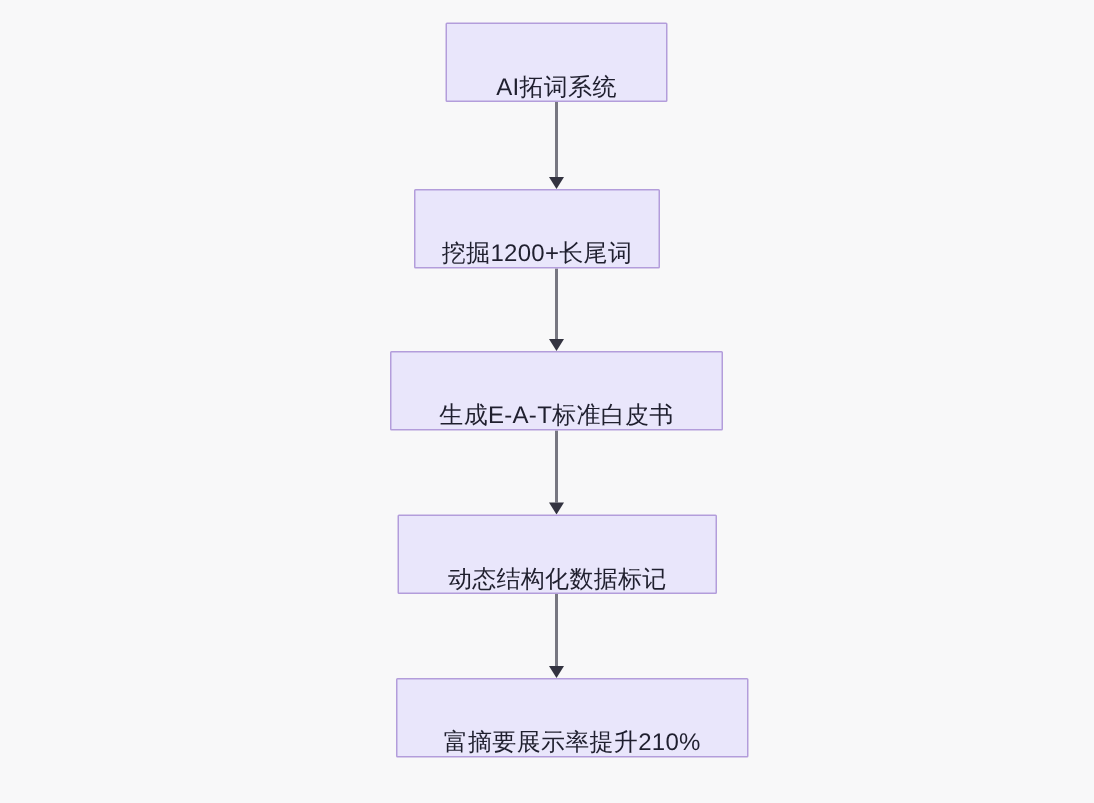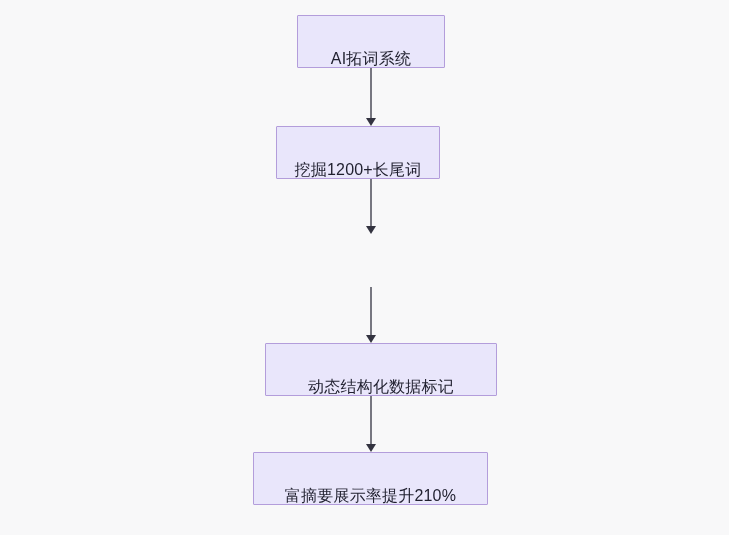--- a/index.html
+++ b/index.html
@@ -81,20 +81,23 @@
     <div class="edge-line" style="height: 48px; background: rgb(119, 119, 129);"></div>
     <div class="edge-arrow" style="top: 48px; border-top-color: rgb(51, 51, 64);"></div>
   </div>
 
   <div class="node" style="left: 297px; top: 15px; width: 148px; height: 53px; background: rgb(233, 230, 251); border-color: rgb(179, 157, 219); color: rgb(31, 31, 46);">
     <span class="node-label">AI拓词系统</span>
   </div>
   <div class="node" style="left: 276px; top: 126px; width: 164px; height: 53px; background: rgb(233, 230, 251); border-color: rgb(179, 157, 219); color: rgb(31, 31, 46);">
     <span class="node-label">挖掘1200+长尾词</span>
   </div>
-  <div class="node" style="left: 265px; top: 343px; width: 232px; height: 53px; background: rgb(233, 230, 251); border-color: rgb(179, 157, 219); color: rgb(31, 31, 46);">
+  <div class="node" style="left: 260px; top: 234px; width: 222px; height: 53px; background: rgb(233, 230, 251); border-color: rgb(179, 157, 219); color: rgb(31, 31, 46);">
+    <span class="node-label">生成E-A-T标准白皮书</span>
+  </div>
+  <div class="node" style="left: 265px; top: 343px; width: 213px; height: 53px; background: rgb(233, 230, 251); border-color: rgb(179, 157, 219); color: rgb(31, 31, 46);">
     <span class="node-label">动态结构化数据标记</span>
   </div>
-  <div class="node" style="left: 253px; top: 452px; width: 235px; height: 53px; background: rgb(233, 230, 251); border-color: rgb(179, 157, 219); color: rgb(31, 31, 46);">
+  <div class="node" style="left: 264px; top: 452px; width: 235px; height: 53px; background: rgb(233, 230, 251); border-color: rgb(179, 157, 219); color: rgb(31, 31, 46);">
     <span class="node-label">富摘要展示率提升210%</span>
   </div>
 
 </div>
 
 </body></html>

